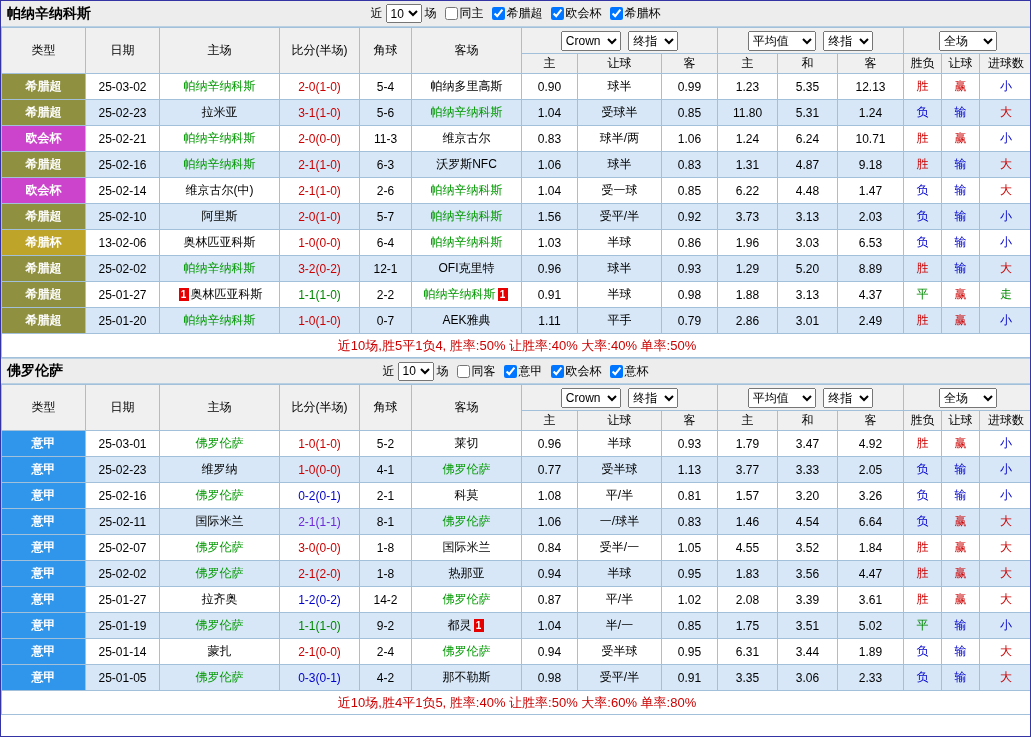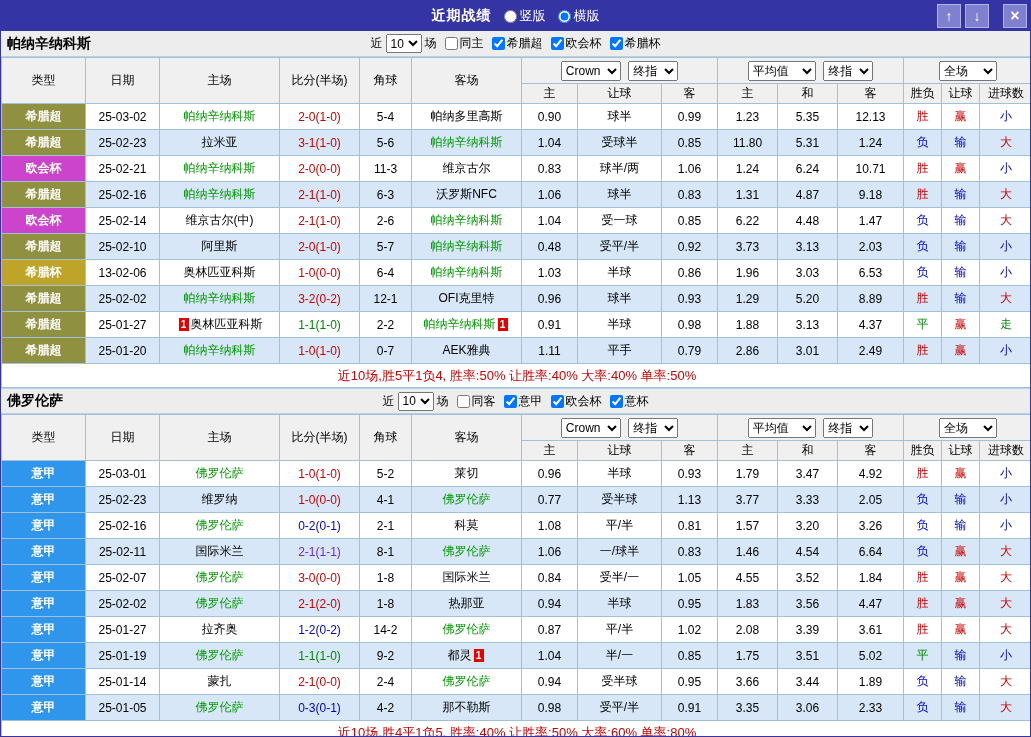--- a/index.html
+++ b/index.html
@@ -56,38 +56,20 @@
     display:inline-block; background:#e60000; color:#fff; font-size:10px;
     font-weight:bold; width:10px; height:13px; line-height:13px;
     text-align:center; margin:0 2px; vertical-align:middle;
   }
 </style>
 </head>
 <body>
 
 <div class="window">
 
-  <div class="topbar">
-    <div class="topbar-center">
-      <span class="title">近期战绩</span>
-      <label class="radio-label">
-        <input type="radio" name="layout-view" style="">
-        <span>竖版</span>
-      </label>
-      <label class="radio-label">
-        <input type="radio" name="layout-view" checked="" style="">
-        <span>横版</span>
-      </label>
-    </div>
-    <div class="topbar-buttons">
-      <div class="tb-btn">↑</div>
-      <div class="tb-btn">↓</div>
-      <div class="tb-btn tb-close">×</div>
-    </div>
-  </div>
 
   <div class="team-row">
     <span class="team-name">帕纳辛纳科斯</span>
     <div class="filters">
       <span>近</span>
       <select><option>10</option></select>
       <span>场</span>
       <label class="cb">
           <input type="checkbox" style="">
           <span>同主</span>
@@ -243,21 +225,21 @@
           <td style="color: rgb(0, 0, 204);">输</td>
           <td style="color: rgb(204, 0, 0);">大</td>
         </tr>
         <tr class="alt">
           <td style="background: rgb(143, 144, 64); color: rgb(255, 255, 255); font-weight: bold;">希腊超</td>
           <td>25-02-10</td>
           <td><span>阿里斯</span></td>
           <td style="color: rgb(204, 0, 0);">2-0(1-0)</td>
           <td>5-7</td>
           <td><span style="color: rgb(0, 153, 0);">帕纳辛纳科斯</span></td>
-          <td>0.48</td>
+          <td>1.56</td>
           <td>受平/半</td>
           <td>0.92</td>
           <td>3.73</td>
           <td>3.13</td>
           <td>2.03</td>
           <td style="color: rgb(0, 0, 204);">负</td>
           <td style="color: rgb(0, 0, 204);">输</td>
           <td style="color: rgb(0, 0, 204);">小</td>
         </tr>
         <tr>
@@ -551,21 +533,21 @@
         <tr>
           <td style="background: rgb(47, 150, 236); color: rgb(255, 255, 255); font-weight: bold;">意甲</td>
           <td>25-01-14</td>
           <td><span>蒙扎</span></td>
           <td style="color: rgb(204, 0, 0);">2-1(0-0)</td>
           <td>2-4</td>
           <td><span style="color: rgb(0, 153, 0);">佛罗伦萨</span></td>
           <td>0.94</td>
           <td>受半球</td>
           <td>0.95</td>
-          <td>3.66</td>
+          <td>6.31</td>
           <td>3.44</td>
           <td>1.89</td>
           <td style="color: rgb(0, 0, 204);">负</td>
           <td style="color: rgb(0, 0, 204);">输</td>
           <td style="color: rgb(204, 0, 0);">大</td>
         </tr>
         <tr class="alt">
           <td style="background: rgb(47, 150, 236); color: rgb(255, 255, 255); font-weight: bold;">意甲</td>
           <td>25-01-05</td>
           <td><span style="color: rgb(0, 153, 0);">佛罗伦萨</span></td>

